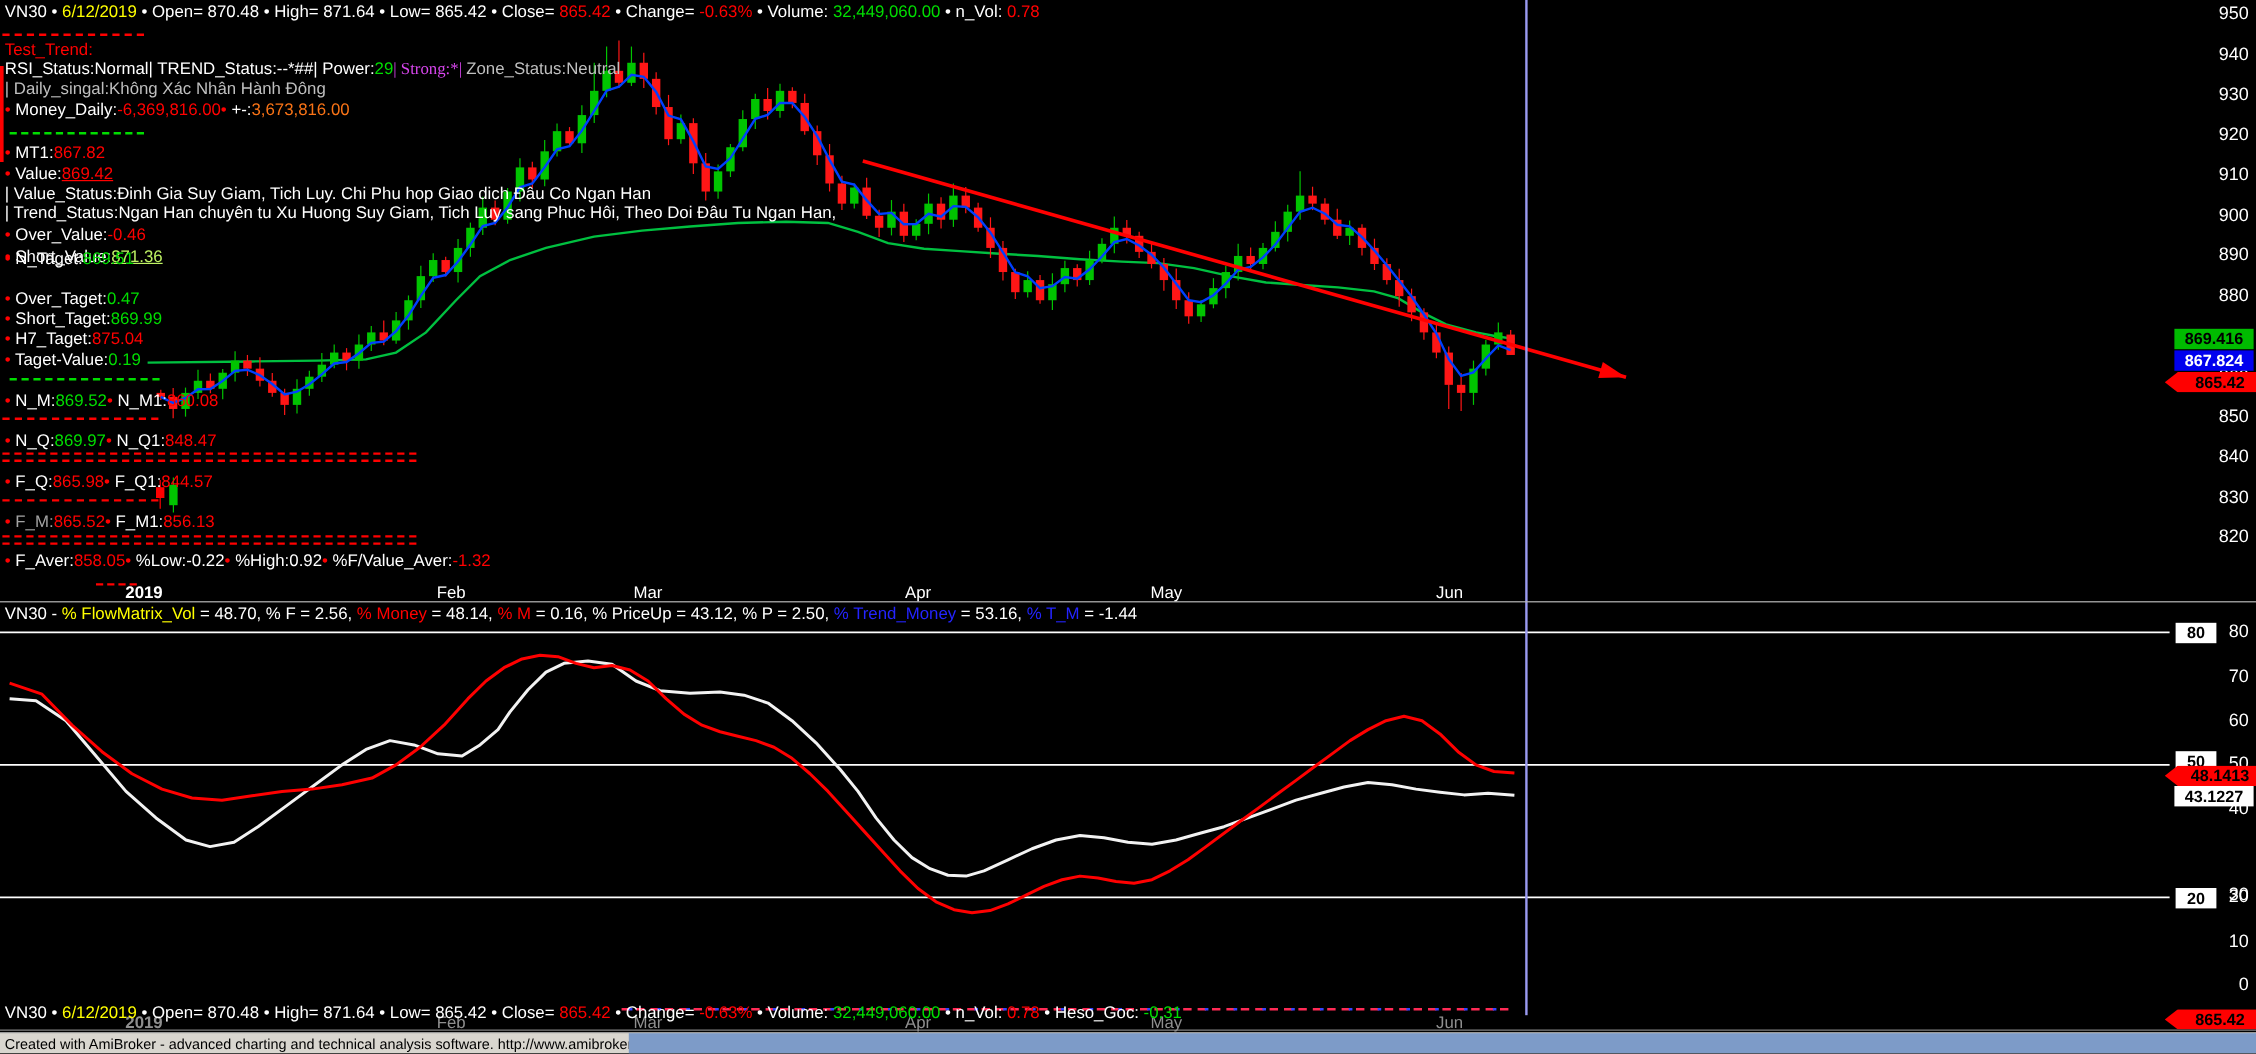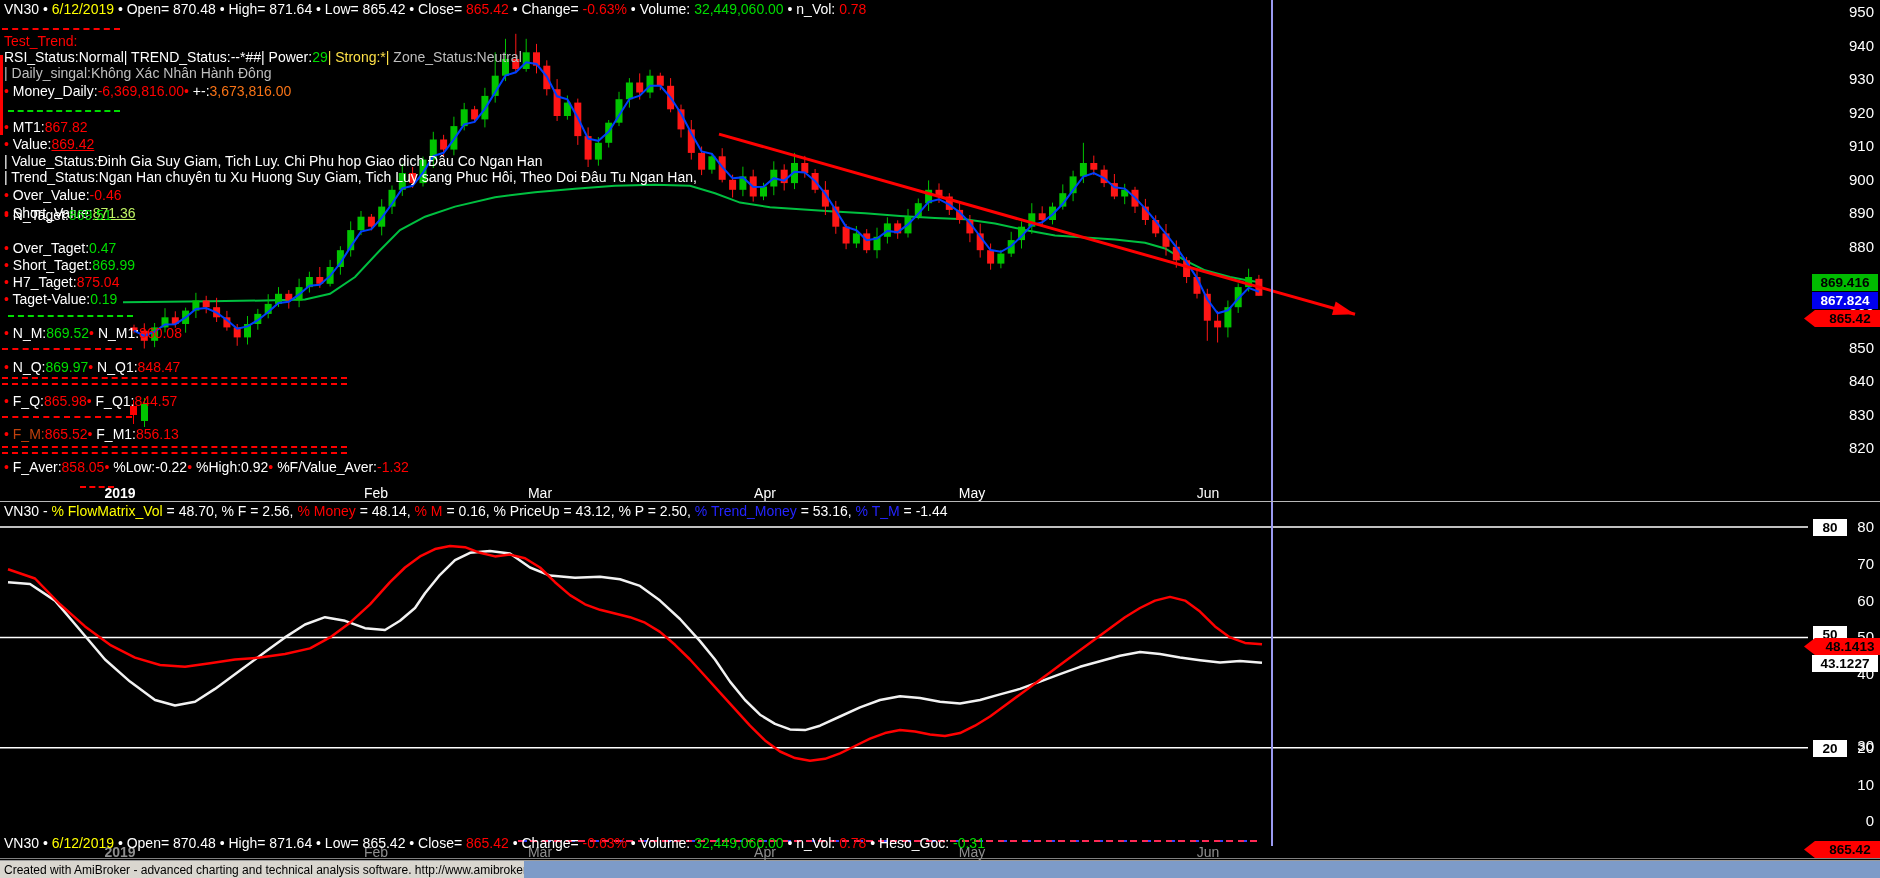--- a/index.html
+++ b/index.html
@@ -275,21 +275,21 @@
       <g>
         <line x1="518" y1="841" x2="1262" y2="841" stroke="#ff2a55" stroke-width="2" stroke-dasharray="7 5"></line>
         <line x1="524" y1="841" x2="1262" y2="841" stroke="#3344ff" stroke-width="2" stroke-dasharray="3 21"></line>
       </g>
       <line x1="0" y1="858.5" x2="1880" y2="858.5" stroke="#808080" stroke-width="1"></line>
     </svg>
   <div class="rich" id="header" style="top:2px"><span style="color: rgb(255, 255, 255);">VN30</span><span style="color: rgb(255, 255, 255);"> • </span><span style="color: rgb(255, 255, 0);">6/12/2019</span><span style="color: rgb(255, 255, 255);"> • Open= 870.48 • High= 871.64 • Low= 865.42 • Close= </span><span style="color: rgb(255, 0, 0);">865.42</span><span style="color: rgb(255, 255, 255);"> • Change= </span><span style="color: rgb(255, 0, 0);">-0.63%</span><span style="color: rgb(255, 255, 255);"> • Volume: </span><span style="color: rgb(0, 221, 0);">32,449,060.00</span><span style="color: rgb(255, 255, 255);"> • n_Vol: </span><span style="color: rgb(255, 0, 0);">0.78</span></div>
   <div id="info">
       <div class="dash" style="top: 28px; left: 2px; width: 118px; border-color: rgb(255, 0, 0);"></div>
       <div class="rich" style="top: 34px;"><span style="color: rgb(255, 0, 0);">Test_Trend:</span></div>
-      <div class="rich" style="top: 50px;"><span style="color: rgb(255, 255, 255);">RSI_Status:Normal| TREND_Status:--*##| Power:</span><span style="color: rgb(0, 221, 0);">29</span><span style="color: #fde047;">| Strong:*| </span><span style="color: rgb(191, 191, 191);">Zone_Status:Neutral</span></div>
+      <div class="rich" style="top: 50px;"><span style="color: rgb(255, 255, 255);">RSI_Status:Normal| TREND_Status:--*##| Power:</span><span style="color: rgb(0, 221, 0);">29</span><span style="color: #d946ef; font-family: Liberation Serif, serif;">| Strong:*| </span><span style="color: rgb(191, 191, 191);">Zone_Status:Neutral</span></div>
       <div class="rich" style="top: 66px;"><span style="color: rgb(191, 191, 191);">| Daily_singal:Không Xác Nhân Hành Đông</span></div>
       <div class="rich" style="top: 84px;"><span style="color: rgb(255, 0, 0);">• </span><span style="color: rgb(255, 255, 255);">Money_Daily:</span><span style="color: rgb(255, 0, 0);">-6,369,816.00</span><span style="color: rgb(255, 0, 0);">• </span><span style="color: rgb(255, 255, 255);">+-:</span><span style="color: #f97316;">3,673,816.00</span></div>
       <div class="dash" style="top: 110px; left: 8px; width: 112px; border-color: rgb(0, 221, 0);"></div>
       <div class="rich" style="top: 120px;"><span style="color: rgb(255, 0, 0);">• </span><span style="color: rgb(255, 255, 255);">MT1:</span><span style="color: rgb(255, 0, 0); text-align: center;">867.82</span></div>
       <div class="rich" style="top: 137px;"><span style="color: rgb(255, 0, 0);">• </span><span style="color: rgb(255, 255, 255);">Value:</span><span style="color: rgb(255, 0, 0); text-decoration: underline;">869.42</span></div>
       <div class="rich" style="top: 154px;"><span style="color: rgb(255, 255, 255);">| Value_Status:Đinh Gia Suy Giam, Tich Luy. Chi Phu hop Giao dich Đâu Co Ngan Han</span></div>
       <div class="rich" style="top: 170px;"><span style="color: rgb(255, 255, 255);">| Trend_Status:Ngan Han chuyên tu Xu Huong Suy Giam, Tich Luy sang Phuc Hôi, Theo Doi Đâu Tu Ngan Han,</span></div>
       <div class="rich" style="top: 188px;"><span style="color: rgb(255, 0, 0);">• </span><span style="color: rgb(255, 255, 255);">Over_Value:</span><span style="color: rgb(255, 0, 0); margin-top: 40px;">-0.46</span></div>
       <div class="rich" style="top: 206px;"><span style="color: rgb(255, 0, 0);">• </span><span style="color: rgb(255, 255, 255);">Short_Value:</span><span style="color: #bef264; text-decoration: underline;">871.36</span></div>
       <div class="rich" style="top: 208px;"><span style="color: rgb(255, 0, 0);">• </span><span style="color: rgb(255, 255, 255);">N_Taget:</span><span style="color: rgb(0, 221, 0);">869.51</span></div>
@@ -297,21 +297,21 @@
       <div class="rich" style="top: 258px;"><span style="color: rgb(255, 0, 0);">• </span><span style="color: rgb(255, 255, 255);">Short_Taget:</span><span style="color: rgb(0, 221, 0);">869.99</span></div>
       <div class="rich" style="top: 275px;"><span style="color: rgb(255, 0, 0);">• </span><span style="color: rgb(255, 255, 255);">H7_Taget:</span><span style="color: rgb(255, 0, 0);">875.04</span></div>
       <div class="rich" style="top: 292px;"><span style="color: rgb(255, 0, 0);">• </span><span style="color: rgb(255, 255, 255);">Taget-Value:</span><span style="color: rgb(0, 221, 0);">0.19</span></div>
       <div class="dash" style="top: 315px; left: 8px; width: 125px; border-color: rgb(0, 221, 0);"></div>
       <div class="rich" style="top: 326px;"><span style="color: rgb(255, 0, 0);">• </span><span style="color: rgb(255, 255, 255);">N_M:</span><span style="color: rgb(0, 221, 0);">869.52</span><span style="color: rgb(255, 0, 0);">• </span><span style="color: rgb(255, 255, 255);">N_M1:</span><span style="color: rgb(255, 0, 0);">860.08</span></div>
       <div class="dash" style="top: 348px; left: 2px; width: 130px; border-color: rgb(255, 0, 0);"></div>
       <div class="rich" style="top: 360px;"><span style="color: rgb(255, 0, 0);">• </span><span style="color: rgb(255, 255, 255);">N_Q:</span><span style="color: rgb(0, 221, 0);">869.97</span><span style="color: rgb(255, 0, 0);">• </span><span style="color: rgb(255, 255, 255);">N_Q1:</span><span style="color: rgb(255, 0, 0);">848.47</span></div>
       <div class="ddash" style="top: 377px; left: 2px; width: 345px; border-color: rgb(255, 0, 0);"></div>
       <div class="rich" style="top: 394px;"><span style="color: rgb(255, 0, 0);">• </span><span style="color: rgb(255, 255, 255);">F_Q:</span><span style="color: rgb(255, 0, 0);">865.98</span><span style="color: rgb(255, 0, 0);">• </span><span style="color: rgb(255, 255, 255);">F_Q1:</span><span style="color: rgb(255, 0, 0);">844.57</span></div>
       <div class="dash" style="top: 416px; left: 2px; width: 130px; border-color: rgb(255, 0, 0);"></div>
-      <div class="rich" style="top: 427px;"><span style="color: rgb(255, 0, 0);">• </span><span style="color: #c2410c;">F_M:</span><span style="color: rgb(255, 0, 0);">865.52</span><span style="color: rgb(255, 0, 0);">• </span><span style="color: rgb(255, 255, 255);">F_M1:</span><span style="color: rgb(255, 0, 0);">856.13</span></div>
+      <div class="rich" style="top: 427px;"><span style="color: rgb(255, 0, 0);">• </span><span style="color: #a3a3a3;">F_M:</span><span style="color: rgb(255, 0, 0);">865.52</span><span style="color: rgb(255, 0, 0);">• </span><span style="color: rgb(255, 255, 255);">F_M1:</span><span style="color: rgb(255, 0, 0);">856.13</span></div>
       <div class="ddash" style="top: 446px; left: 2px; width: 345px; border-color: rgb(255, 0, 0);"></div>
       <div class="rich" style="top: 460px;"><span style="color: rgb(255, 0, 0);">• </span><span style="color: rgb(255, 255, 255);">F_Aver:</span><span style="color: rgb(255, 0, 0);">858.05</span><span style="color: rgb(255, 0, 0);">• </span><span style="color: rgb(255, 255, 255);">%Low:</span><span style="color: rgb(255, 255, 255);">-0.22</span><span style="color: rgb(255, 0, 0);">• </span><span style="color: rgb(255, 255, 255);">%High:</span><span style="color: rgb(255, 255, 255);">0.92</span><span style="color: rgb(255, 0, 0);">• </span><span style="color: rgb(255, 255, 255);">%F/Value_Aver:</span><span style="color: rgb(255, 0, 0);">-1.32</span></div>
       <div class="dash" style="top: 486px; left: 80px; width: 34px; border-color: rgb(255, 0, 0);"></div>
     </div>
   <div id="axis1">
       <div class="tick" style="top: 4px;">950</div>
       <div class="tick" style="top: 37.5px;">940</div>
       <div class="tick" style="top: 71.1px;">930</div>
       <div class="tick" style="top: 104.7px;">920</div>
       <div class="tick" style="top: 138.2px;">910</div>

